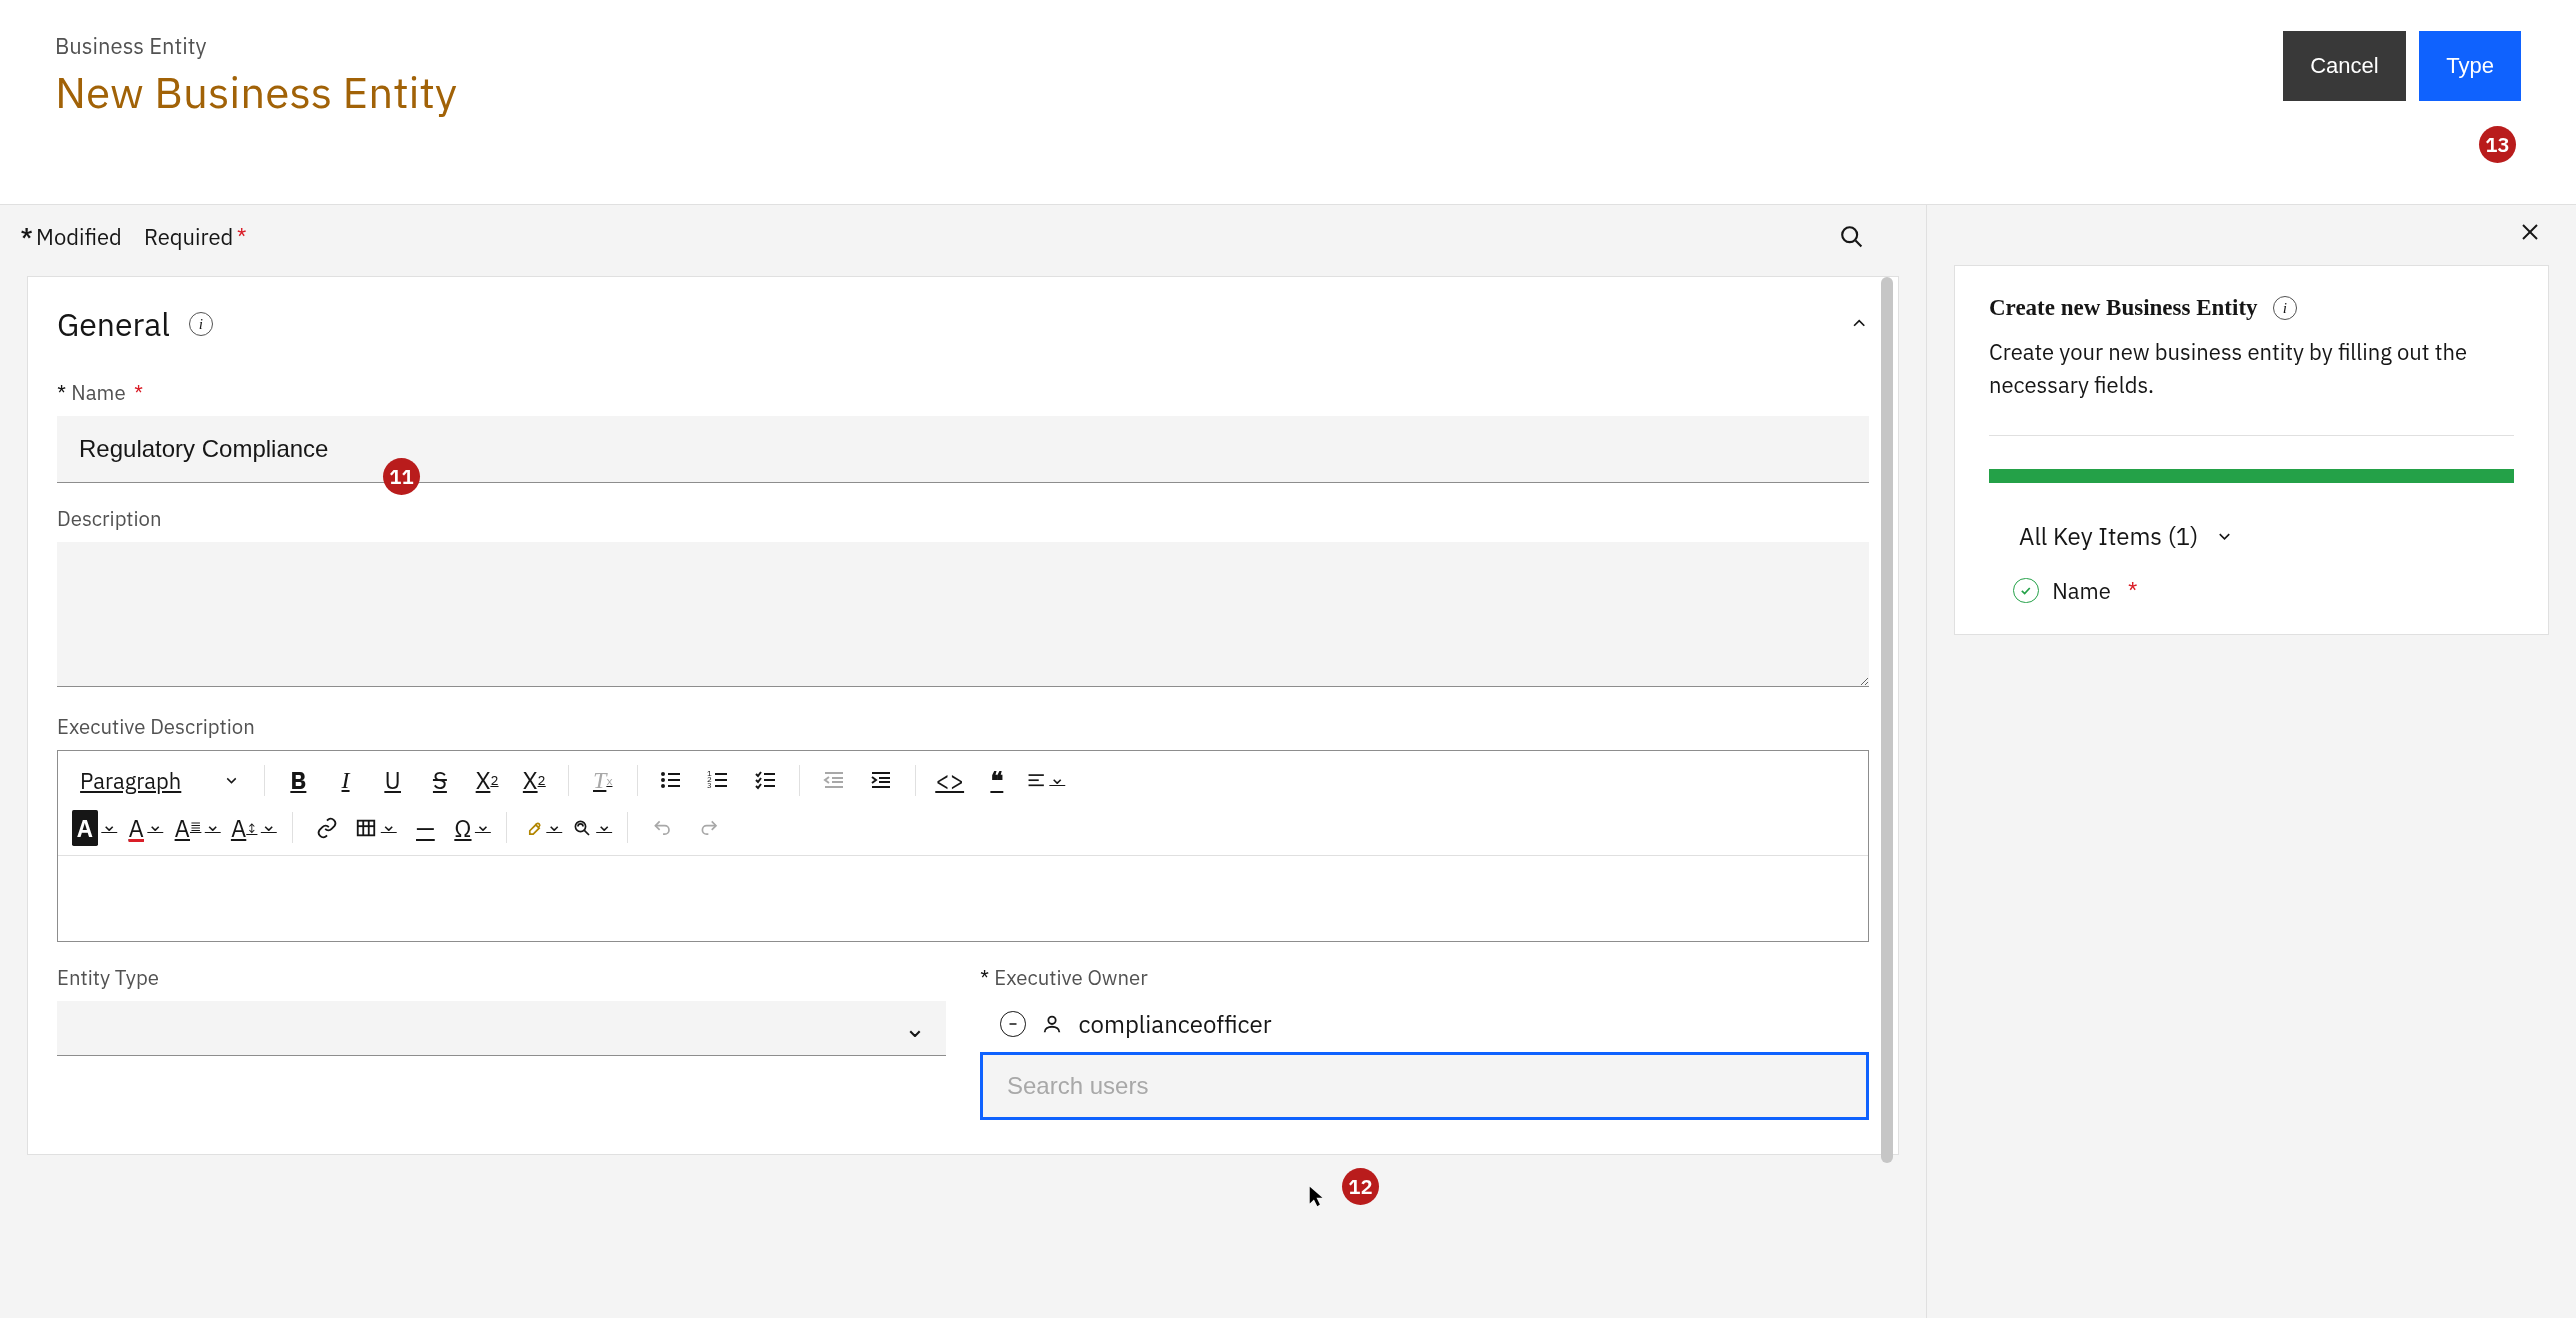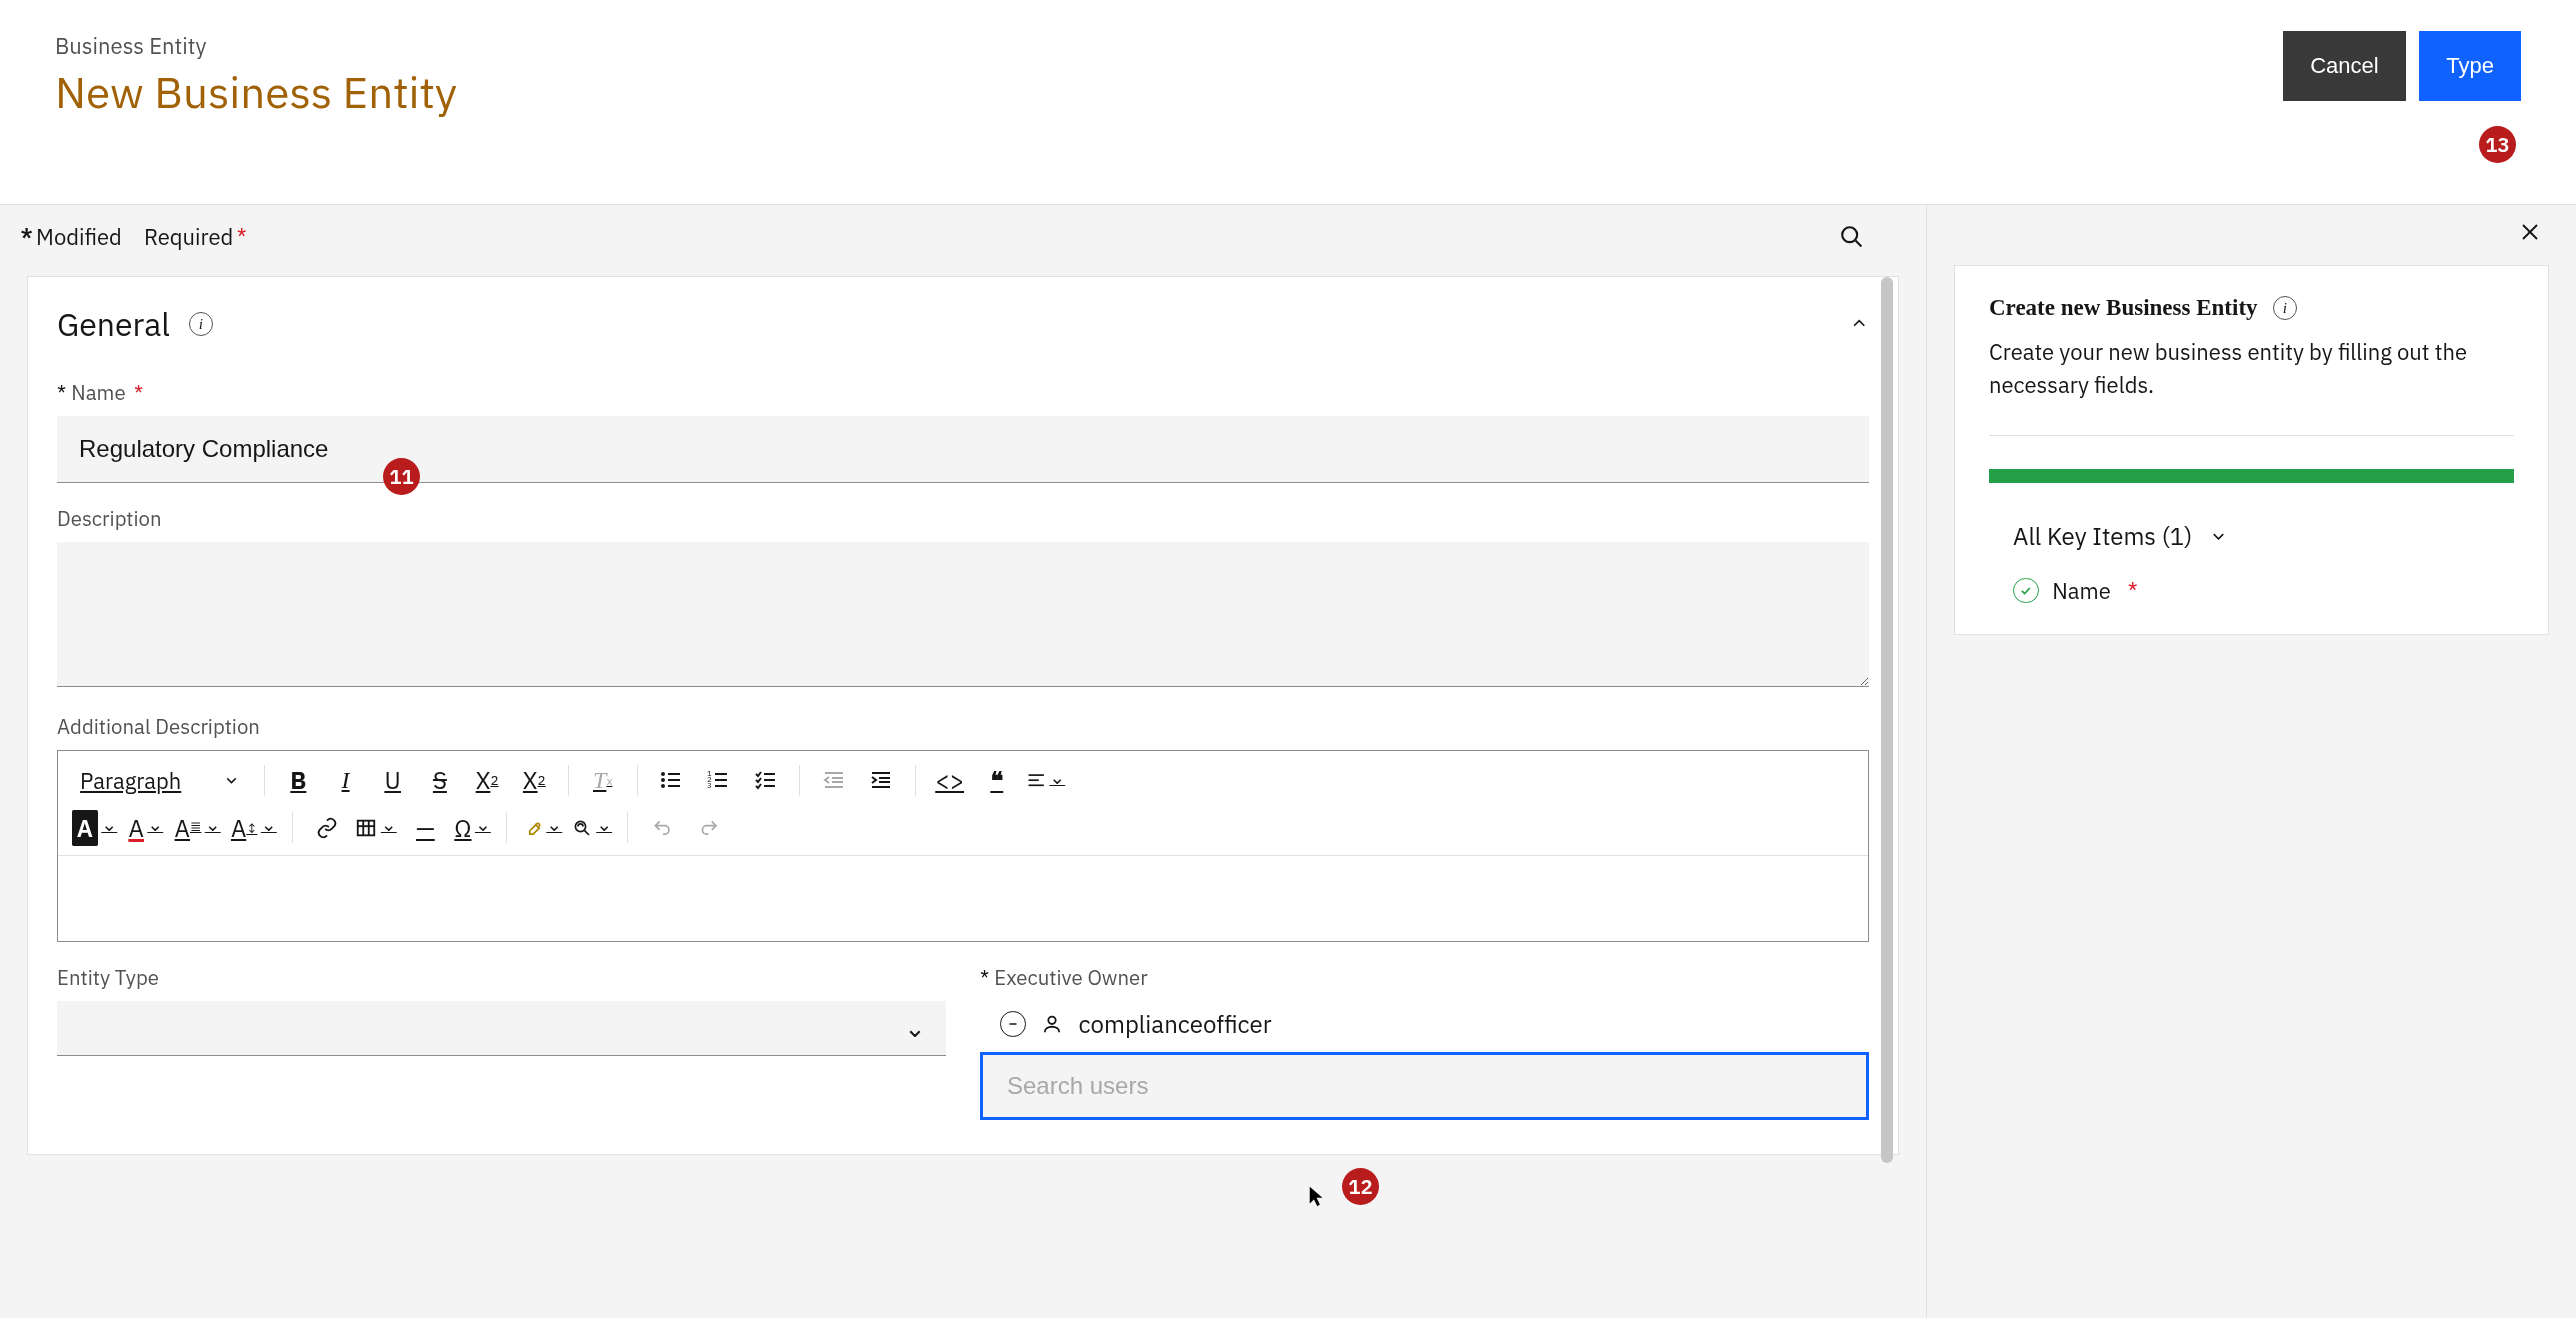--- a/index.html
+++ b/index.html
@@ -71,21 +71,21 @@
 
   
   .side-col { width: 649px; position:relative; }
   .side-close { position:absolute; top:15.3px; right:34px; font-size:27px; cursor:pointer; }
   .side-panel { margin: 60px 27px 27px 27px; background:#fff; border:0.9px solid #e0e0e0; padding: 29px 34px; }
   .side-title-row { display:flex; align-items:center; gap:15.3px; margin-bottom:13.6px;}
   .side-title { font-size:23px; font-weight:600;font-family:Liberation Serif, serif; }
   .side-desc { font-size:22px; color:#161616; line-height:1.5; margin-bottom: 34px;}
   .side-divider { height:0.9px; background:#e0e0e0; margin-bottom:34px;}
   .progress-bar { height:13.6px; background:#24a148; width:100%; margin-bottom: 37px;}
-  .key-items-row { display:flex; align-items:center; gap: 17px; font-size:24px; margin: 0 0 24px 24px;}
+  .key-items-row { display:flex; align-items:center; gap: 17px; font-size:24px; margin: 0 0 24px 30px;}
   .check-circle { width:25.6px; height:25.6px; border:1.7px solid #24a148; border-radius:50%; color:#24a148; display:inline-flex; align-items:center; justify-content:center; font-size:15.3px;}
   .name-item-row { display:flex; align-items:center; gap:13.6px; font-size:22px; margin-left: 24px;}
 
   
   .fake-scroll { position:absolute; top:0; right:5.1px; width:12px; height: 886px; background: #c6c6c6; border-radius:6px; }
 
   
   .anno { position:absolute; width:37px; height:37px; border-radius:50%; background:#b91c1c; color:#fff; display:flex; align-items:center; justify-content:center; font-size:20.4px; font-weight:600; z-index:50; }
   .cursor { position:absolute; font-size:22px; z-index:49;}
 
@@ -156,21 +156,21 @@
 
         <div class="field">
           <div class="field-label">
             <span>Description</span>
           </div>
           <textarea class="textarea" style=""></textarea>
         </div>
 
         <div class="field">
           <div class="field-label">
-            <span>Additional Description</span>
+            <span>Executive Description</span>
           </div>
           <div class="rte-wrap">
             <div class="rte-toolbar">
 
               <div class="rte-row">
                 <div class="rte-select">
                   <span>Paragraph</span>
                   <svg width="17" height="17" viewBox="0 0 24 24" fill="none" stroke="#161616" stroke-width="2">
                       <polyline points="6 9 12 15 18 9"></polyline>
                     </svg>

